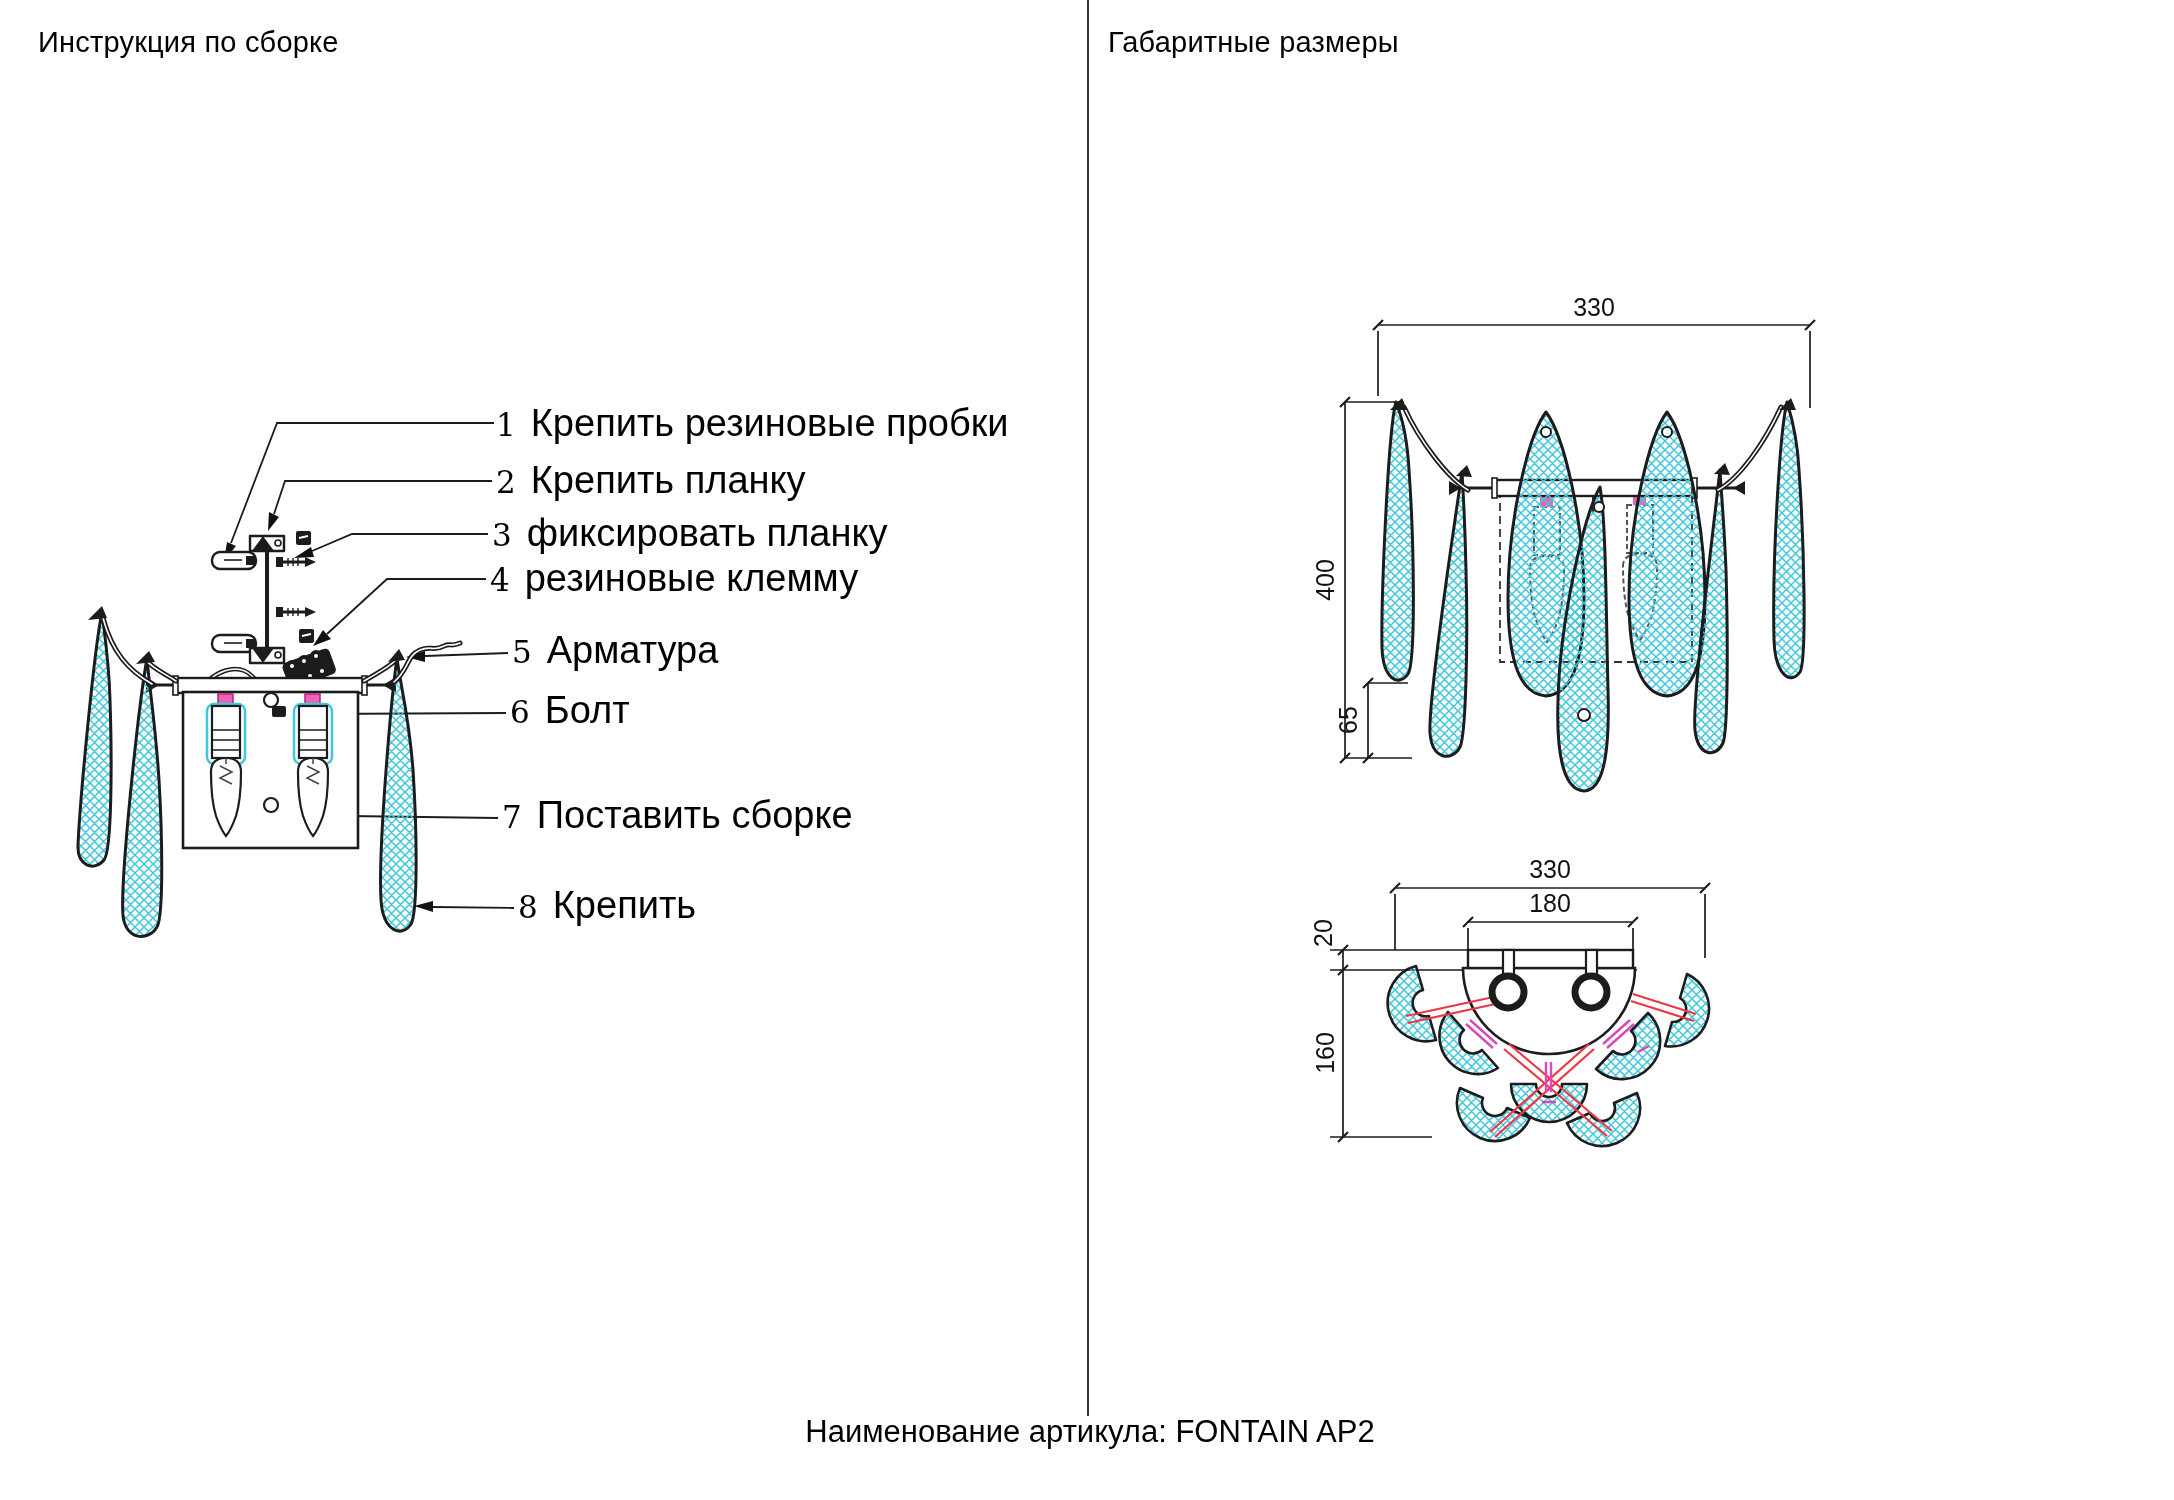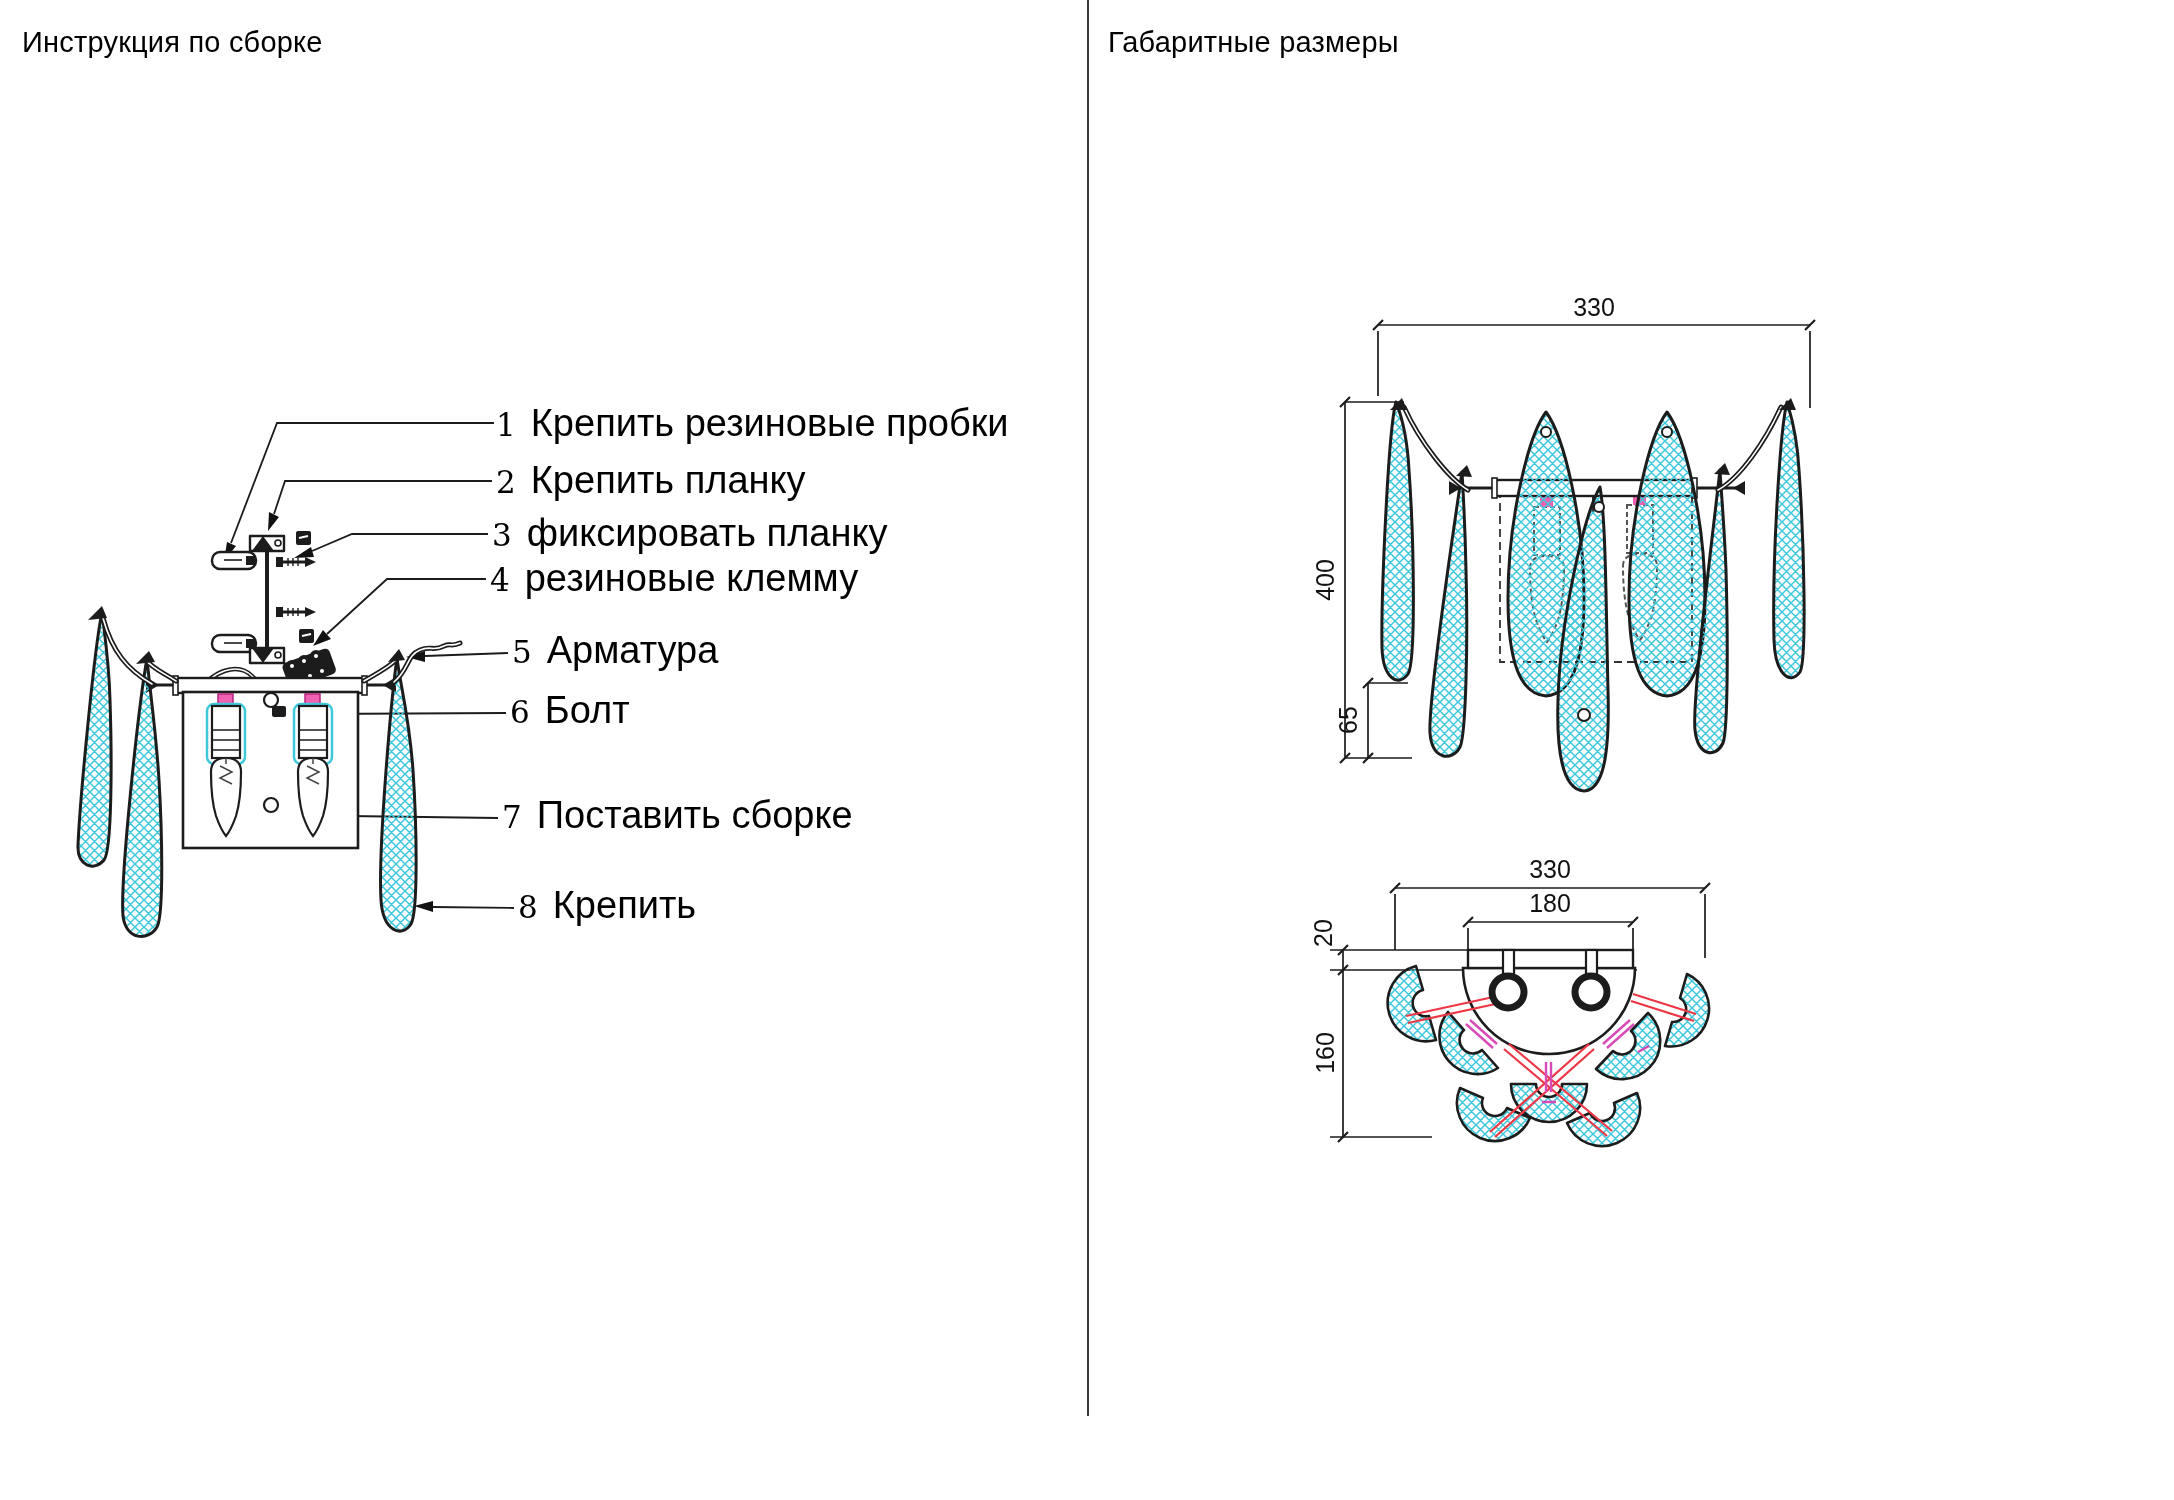--- a/index.html
+++ b/index.html
@@ -267,21 +267,21 @@
     </g>
 
     <g>
       <rect x="1503" y="950" width="11" height="34" fill="#fff" stroke="#1c1c1c" stroke-width="2.2"></rect>
       <rect x="1586" y="950" width="11" height="34" fill="#fff" stroke="#1c1c1c" stroke-width="2.2"></rect>
       <circle cx="1508" cy="992" r="16" fill="#fff" stroke="#1c1c1c" stroke-width="7"></circle>
       <circle cx="1591" cy="992" r="16" fill="#fff" stroke="#1c1c1c" stroke-width="7"></circle>
     </g>
   </svg>
 
-  <div class="panel-title" style="left:22px;top:26px;">Инструкция по сборке</div>
+  <div class="panel-title" style="left:38px;top:26px;">Инструкция по сборке</div>
   <div class="panel-title" style="left:1108px;top:26px;">Габаритные размеры</div>
   <div class="divider"></div>
 
   <div class="callout-row" style="left:496px;top:406px;">
     <span class="callout-num">1</span>
     <span class="callout-label">Крепить резиновые пробки</span>
   </div>
   <div class="callout-row" style="left:496px;top:463px;">
     <span class="callout-num">2</span>
     <span class="callout-label">Крепить планку</span>
@@ -304,13 +304,14 @@
   </div>
   <div class="callout-row" style="left:502px;top:798px;">
     <span class="callout-num">7</span>
     <span class="callout-label">Поставить сборке</span>
   </div>
   <div class="callout-row" style="left:518px;top:888px;">
     <span class="callout-num">8</span>
     <span class="callout-label">Крепить</span>
   </div>
 
+  <div class="footer-label">Наименование артикула: FONTAIN AP2</div>
 </div>
 
 </body></html>

